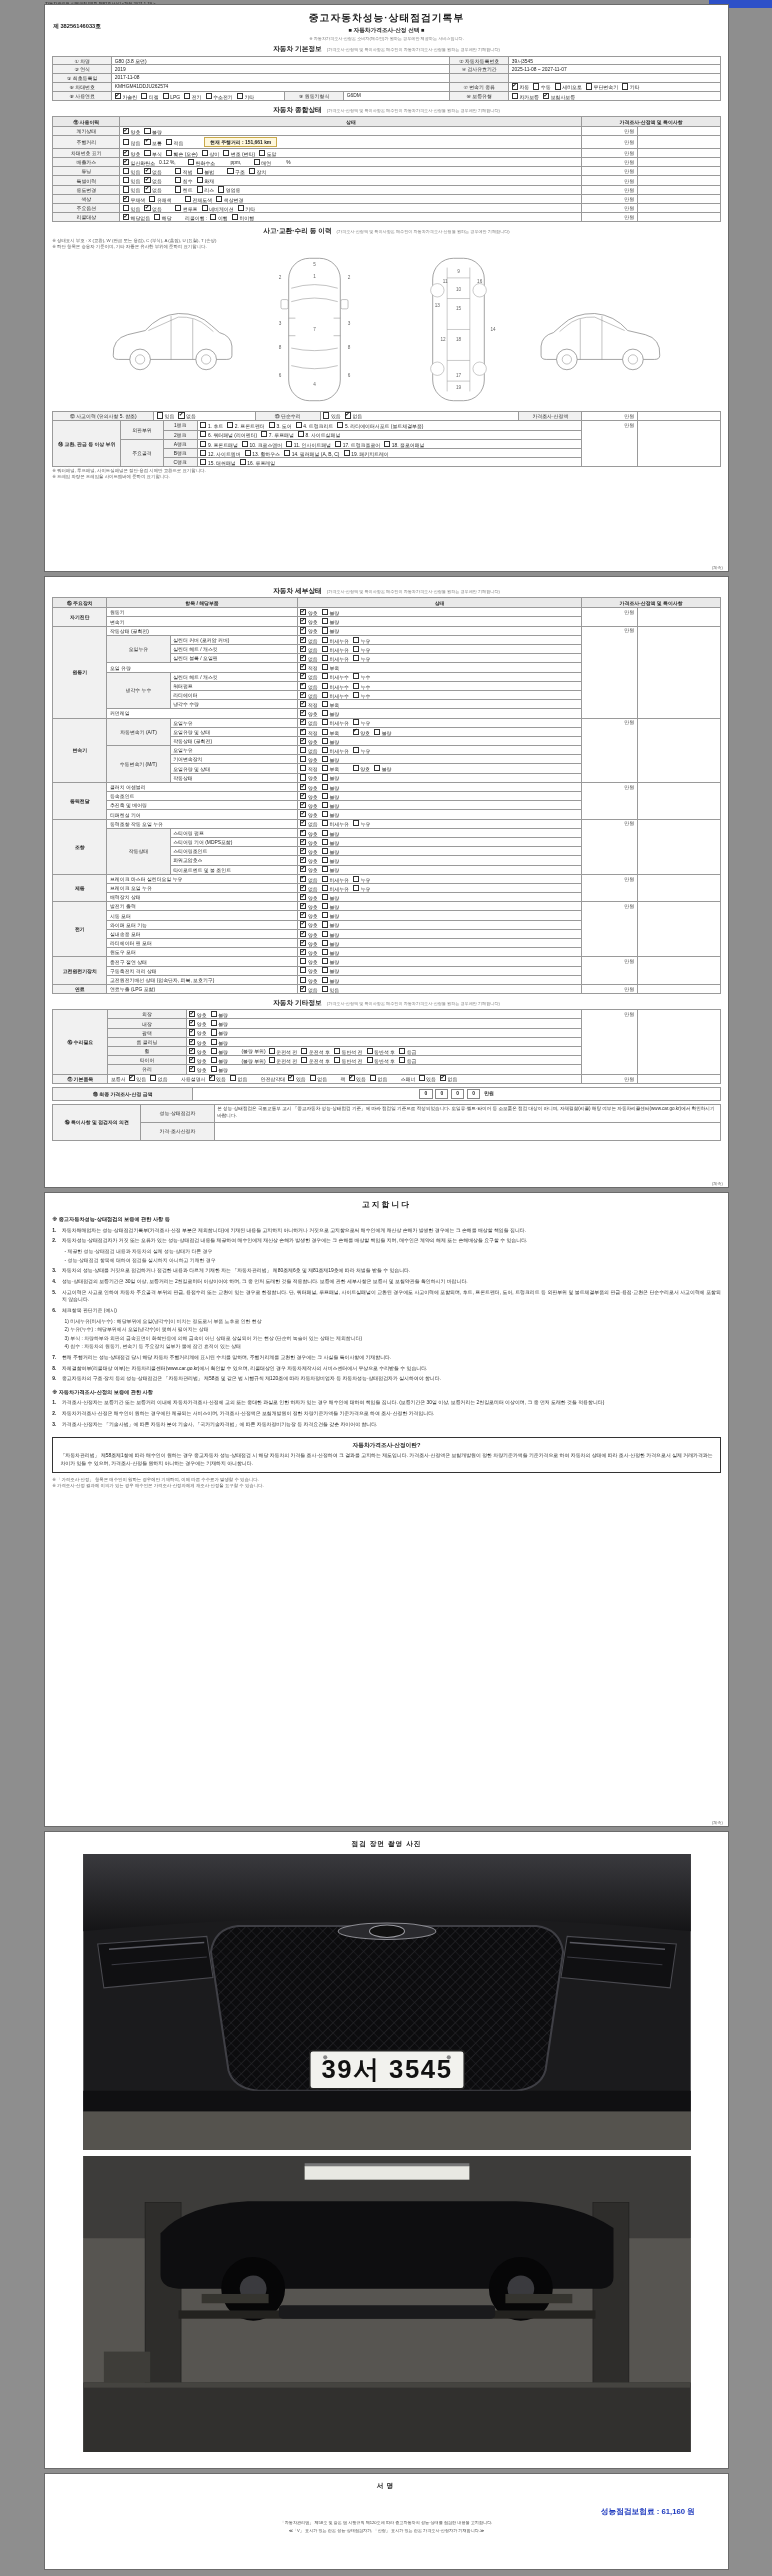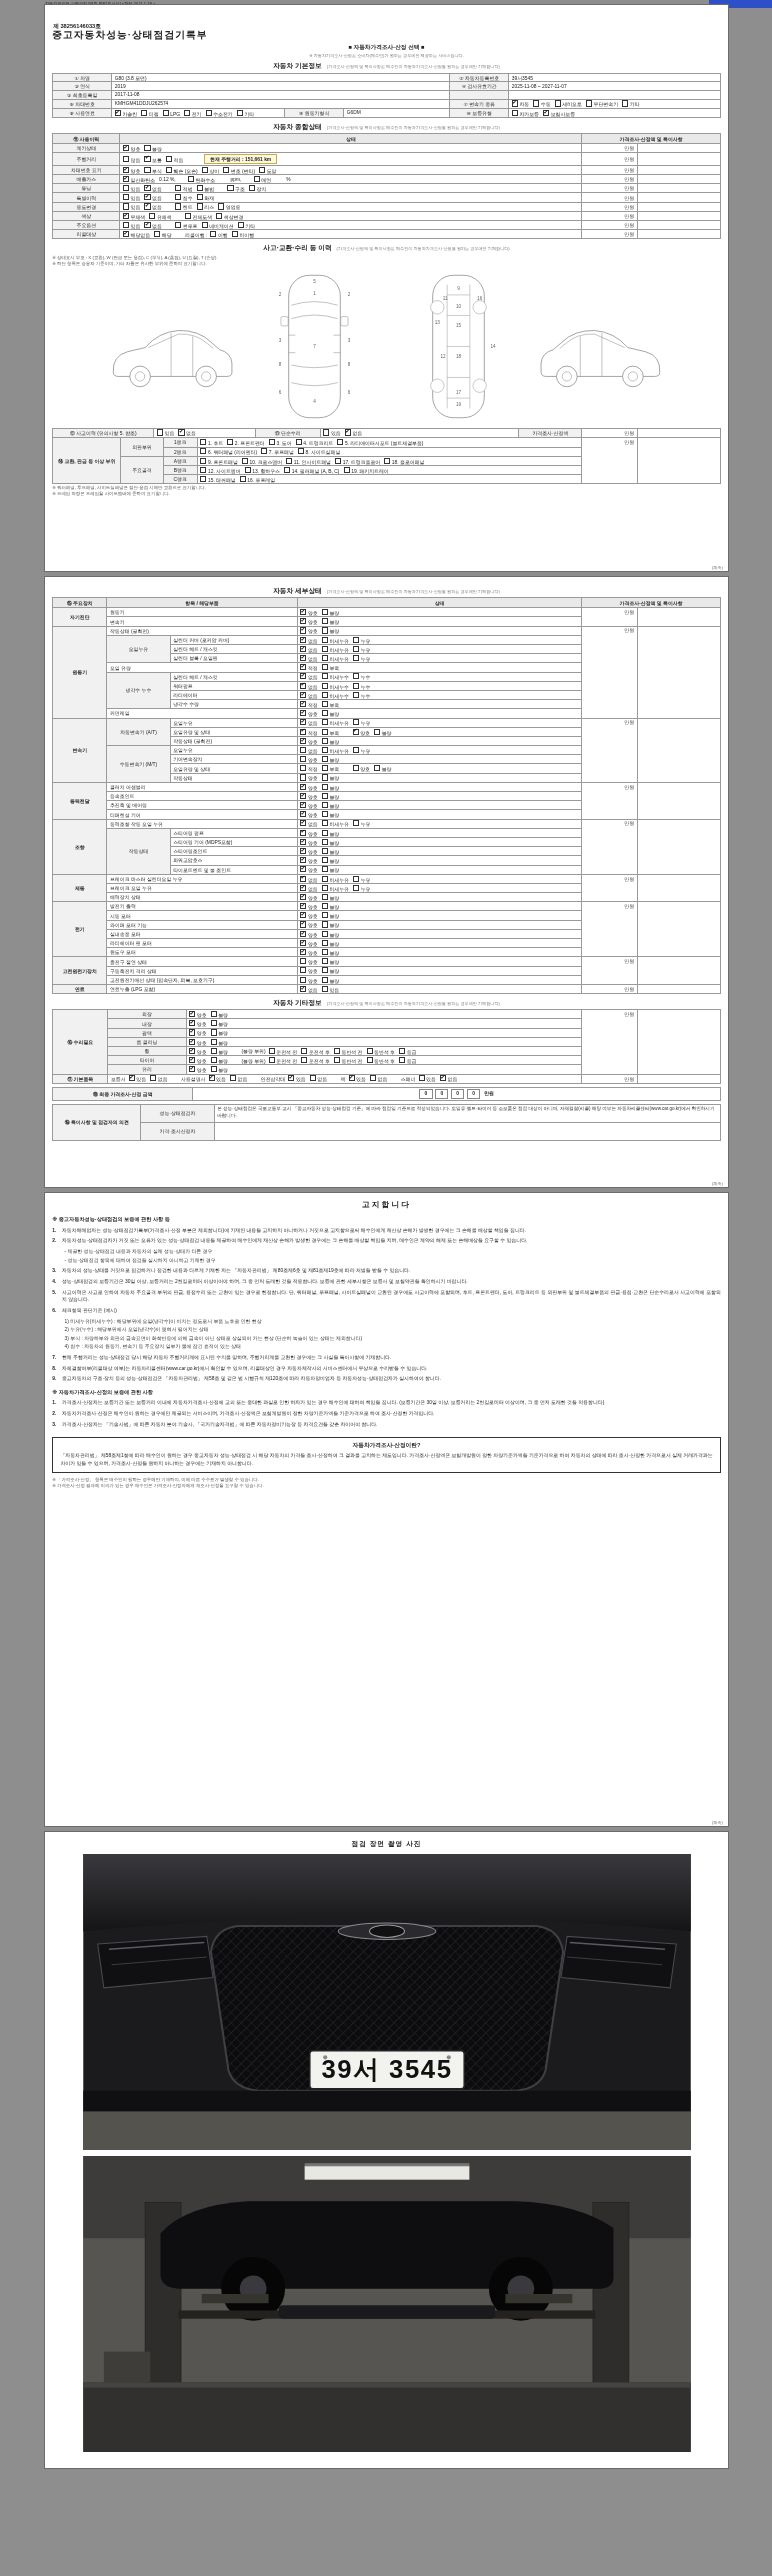--- a/index.html
+++ b/index.html
@@ -7,21 +7,21 @@
   #page{position:relative;width:773px;height:2576px;background:#8e8e8e;overflow:hidden;}
   .top-note{position:absolute;top:0.5px;left:45px;font-size:4.1px;color:#1d1d1d;}
   .top-blue{position:absolute;top:0;right:0;width:64px;height:8.2px;background:#2d50c8;}
   .panel{position:absolute;left:44px;width:685px;background:#fff;border:0.5px solid #6b6b6b;box-sizing:border-box;padding:5.2px 7.2px;overflow:hidden;}
   #panel1{top:4.1px;height:568px;}
   #panel2{top:576px;height:612px;}
   #panel3{top:1192px;height:635px;}
   #panel4{top:1831px;height:638px;}
   #panel5{top:2473px;height:97px;}
   .doc-no{position:absolute;left:8.2px;top:17.5px;font-size:5.7px;font-weight:bold;}
-  h1.title{margin:19px 0 0;text-align:left;font-size:9.8px;letter-spacing:1px;}
+  h1.title{margin:2px 0 0;text-align:center;font-size:9.8px;letter-spacing:1px;}
   .subtitle{text-align:center;font-size:5.7px;font-weight:bold;margin-top:1.5px;}
   .subnote{text-align:center;font-size:4.1px;color:#777;margin:1px 0 3.1px;}
   .sec-head{text-align:center;margin:4.6px 0 1.5px;font-size:6.7px;font-weight:bold;}
   .sec-head .note{font-size:4.1px;color:#777;font-weight:normal;margin-left:3.1px;}
   table{width:100%;border-collapse:collapse;font-size:4.9px;table-layout:auto;}
   td,th{border:0.5px solid #9a9a9a;padding:0.8px 2.6px;vertical-align:middle;}
   th{background:#e9e9e9;font-weight:bold;text-align:center;padding:1.5px 2.1px;}
   td.lbl{background:#f1f1f1;text-align:center;}
   td.grp{font-weight:bold;}
   td.price{text-align:right;color:#333;}
@@ -732,14 +732,23 @@
       <rect x="230" y="268" width="130" height="18" fill="#35342f"></rect>
       <rect x="820" y="268" width="130" height="18" fill="#35342f"></rect>
       <rect x="185" y="300" width="810" height="16" fill="#23221f"></rect>
       <rect x="380" y="290" width="420" height="26" rx="8" fill="#1a1a1c"></rect>
       <rect y="440" width="1180" height="135" fill="#31302e"></rect>
       <rect y="440" width="1180" height="10" fill="#454440"></rect>
       <rect x="40" y="380" width="90" height="60" fill="#3e3d39"></rect>
     </svg>
   </section>
 
+  <section class="panel" id="panel5">
+    <div class="sign-title">서명</div>
+    <div class="fee">
+      <span>성능점검보험료 :</span>
+      <span>61,160 원</span>
+    </div>
+    <div class="footer-line">「자동차관리법」 제58조 및 같은 법 시행규칙 제120조에 따라 중고자동차의 성능·상태를 점검한 내용을 고지합니다.</div>
+    <div class="footer-line">≪「V」 표시가 있는 란은 성능·상태점검자가, 「산정」 표시가 있는 란은 가격조사·산정자가 기재합니다.≫</div>
+  </section>
 </div>
 
 
 </body></html>

